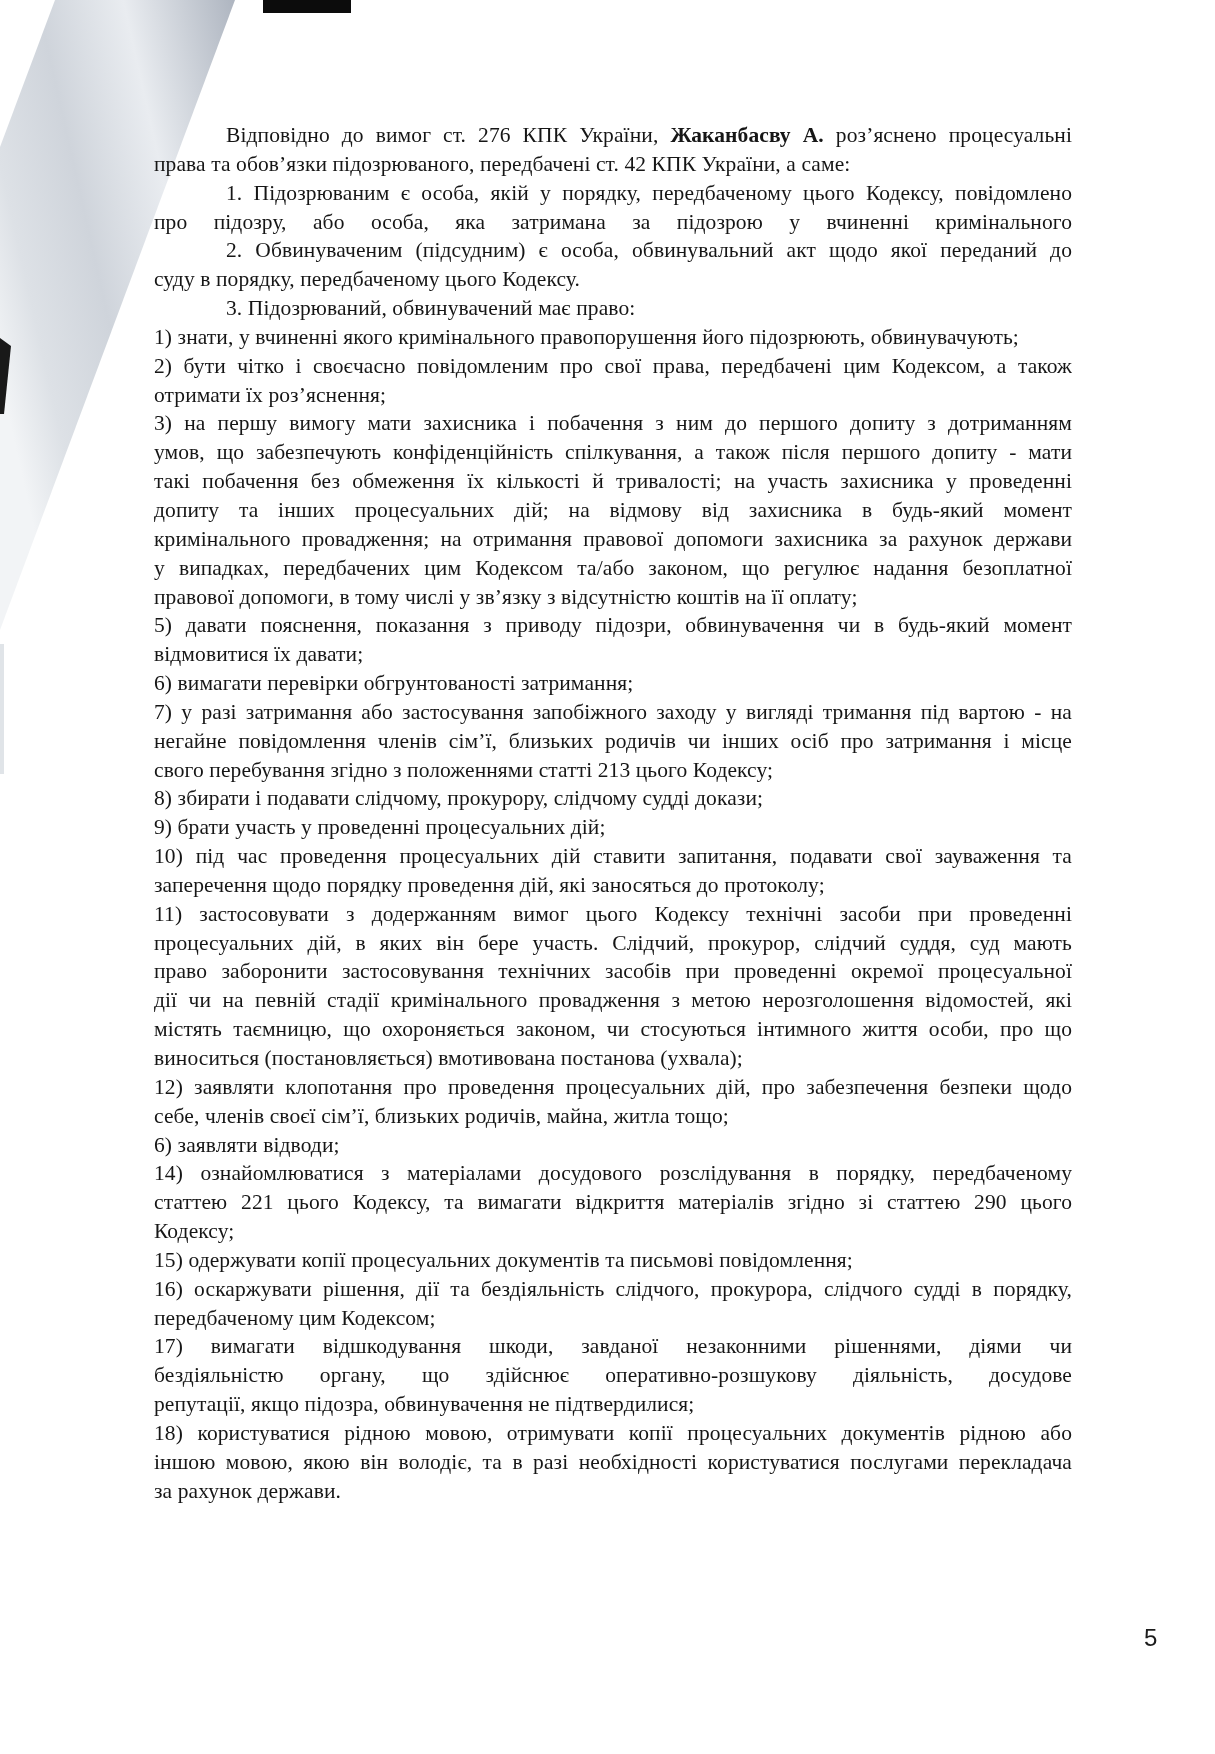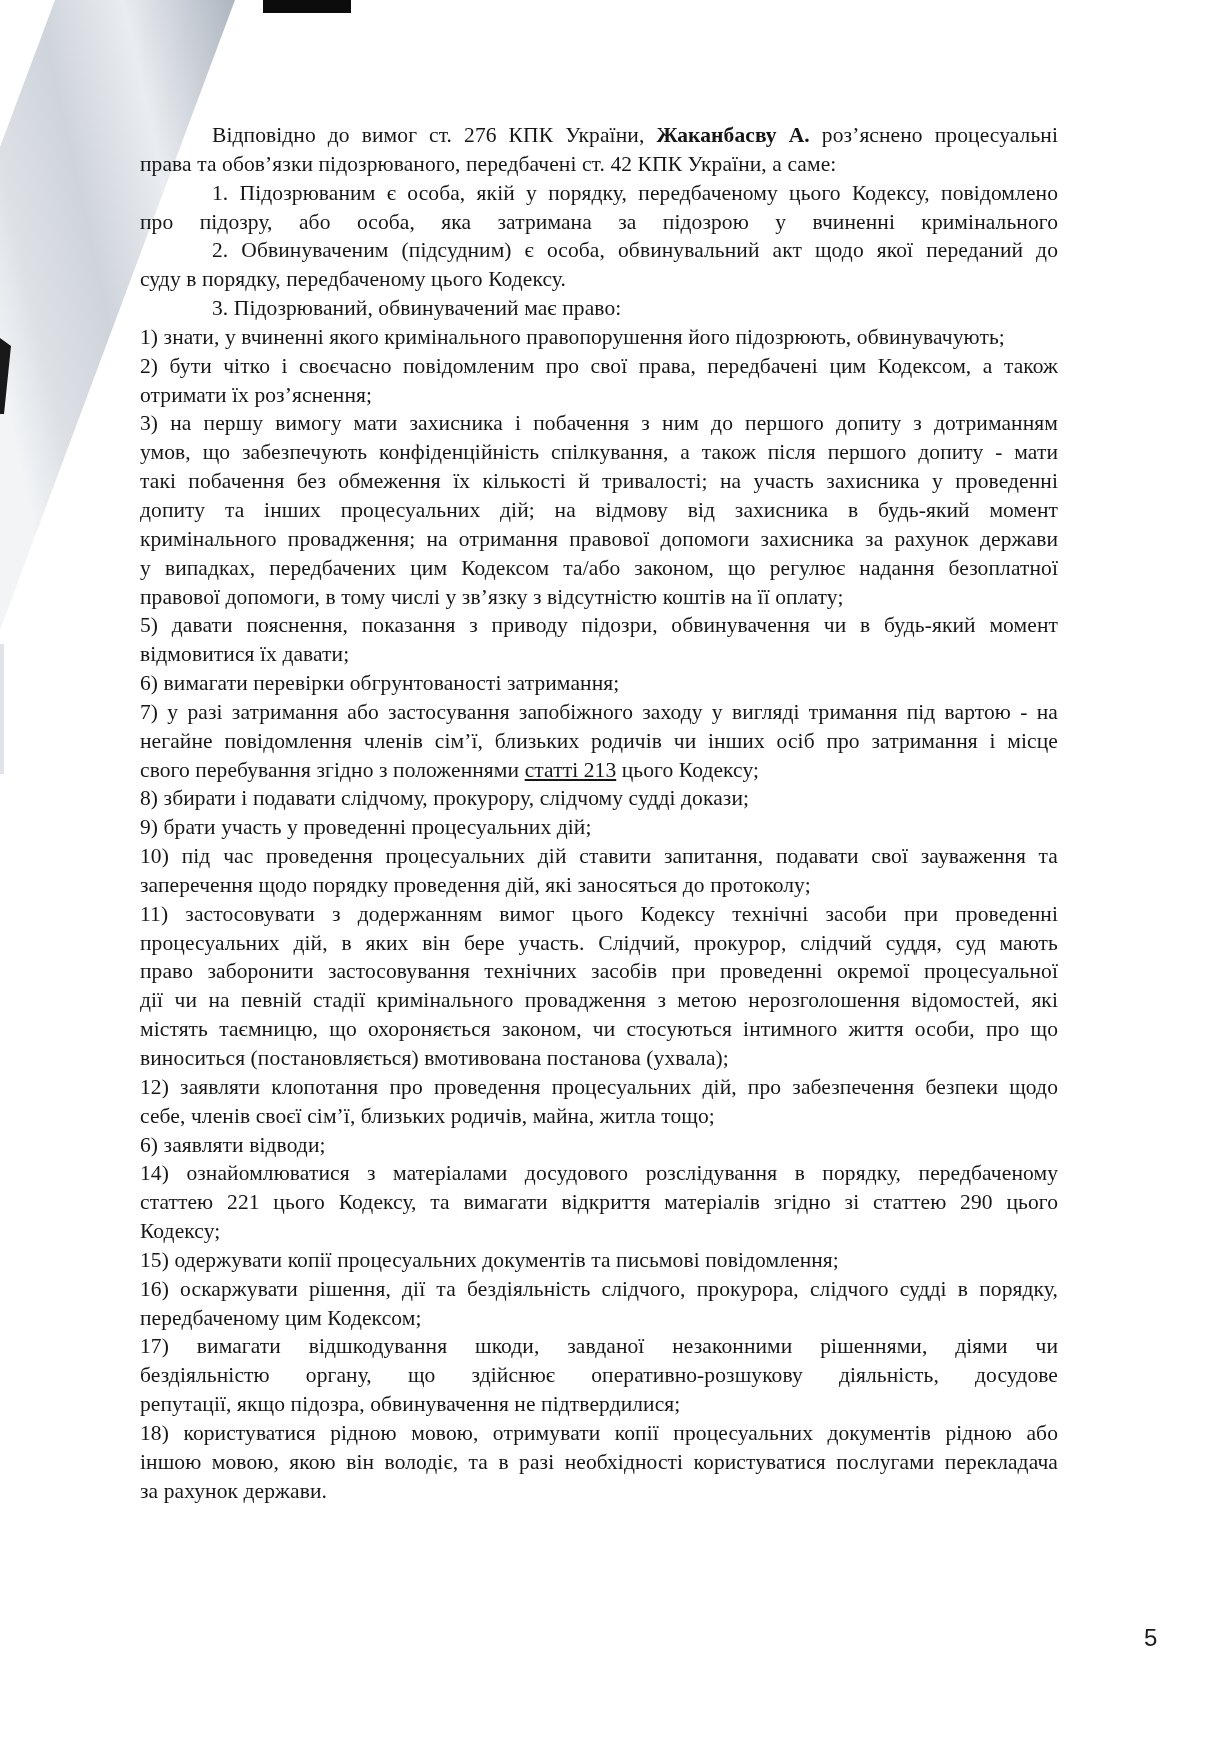--- a/index.html
+++ b/index.html
@@ -7,32 +7,32 @@
     position:relative;
     width:1215px; height:1754px;
     background:#ffffff;
     overflow:hidden;
     font-family:"Liberation Serif", serif;
     color:#161616;
   }
   .scan-artifacts { position:absolute; left:0; top:0; pointer-events:none; }
   .text-block {
     position:absolute;
-    left:140px; top:121px;
+    left:154px; top:121px;
     width:918px;
     font-size:21.5px;
     line-height:28.85px;
     letter-spacing:0.1px;
   }
   .para { margin:0; padding:0; }
   .ln { text-align:justify; text-align-last:justify; }
   .ln.last { text-align-last:left; }
   .ln.ind { text-indent:72px; }
   .ln b { font-weight:bold; }
-  .uline { text-decoration:underline; }
+  .uline { }
   .page-number {
     position:absolute;
     left:1144px; top:1624px;
     font-family:"Liberation Sans", sans-serif;
     font-size:24px;
     color:#1c1c1c;
   }
 </style>
 </head>
 <body>

